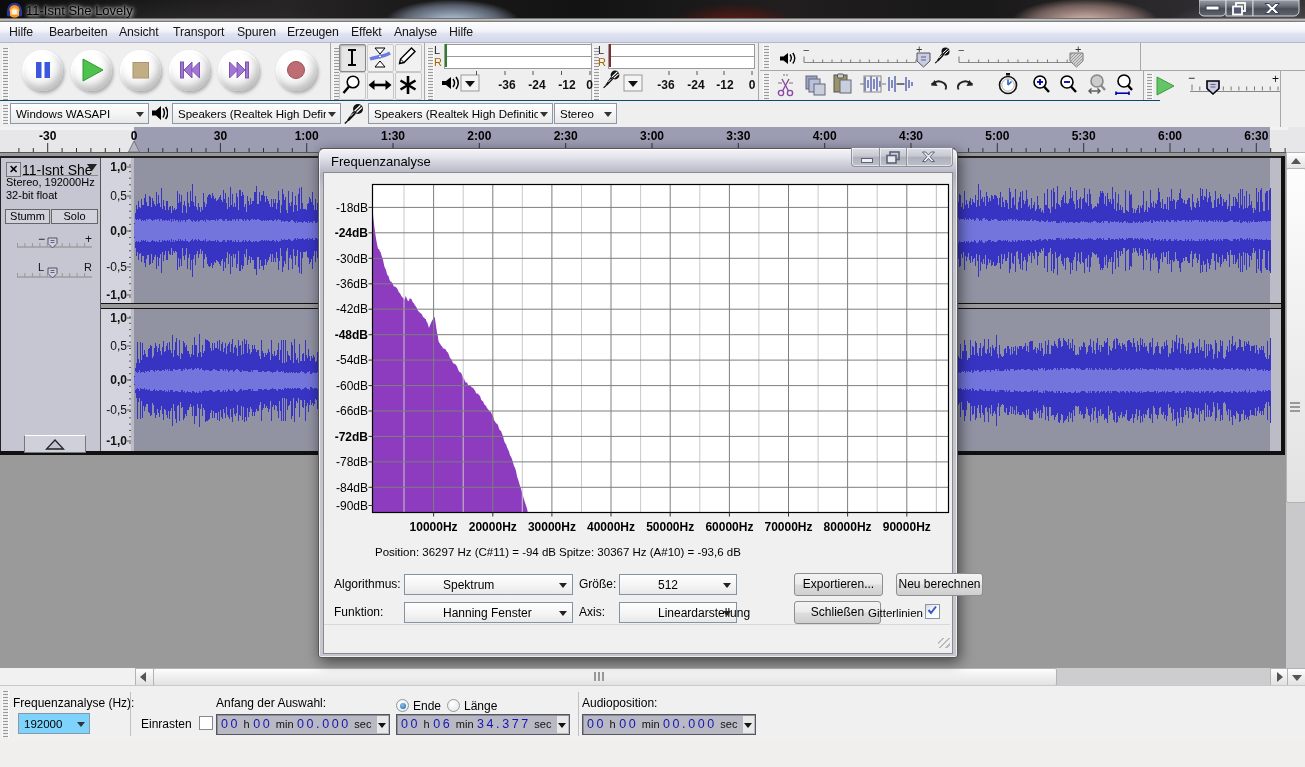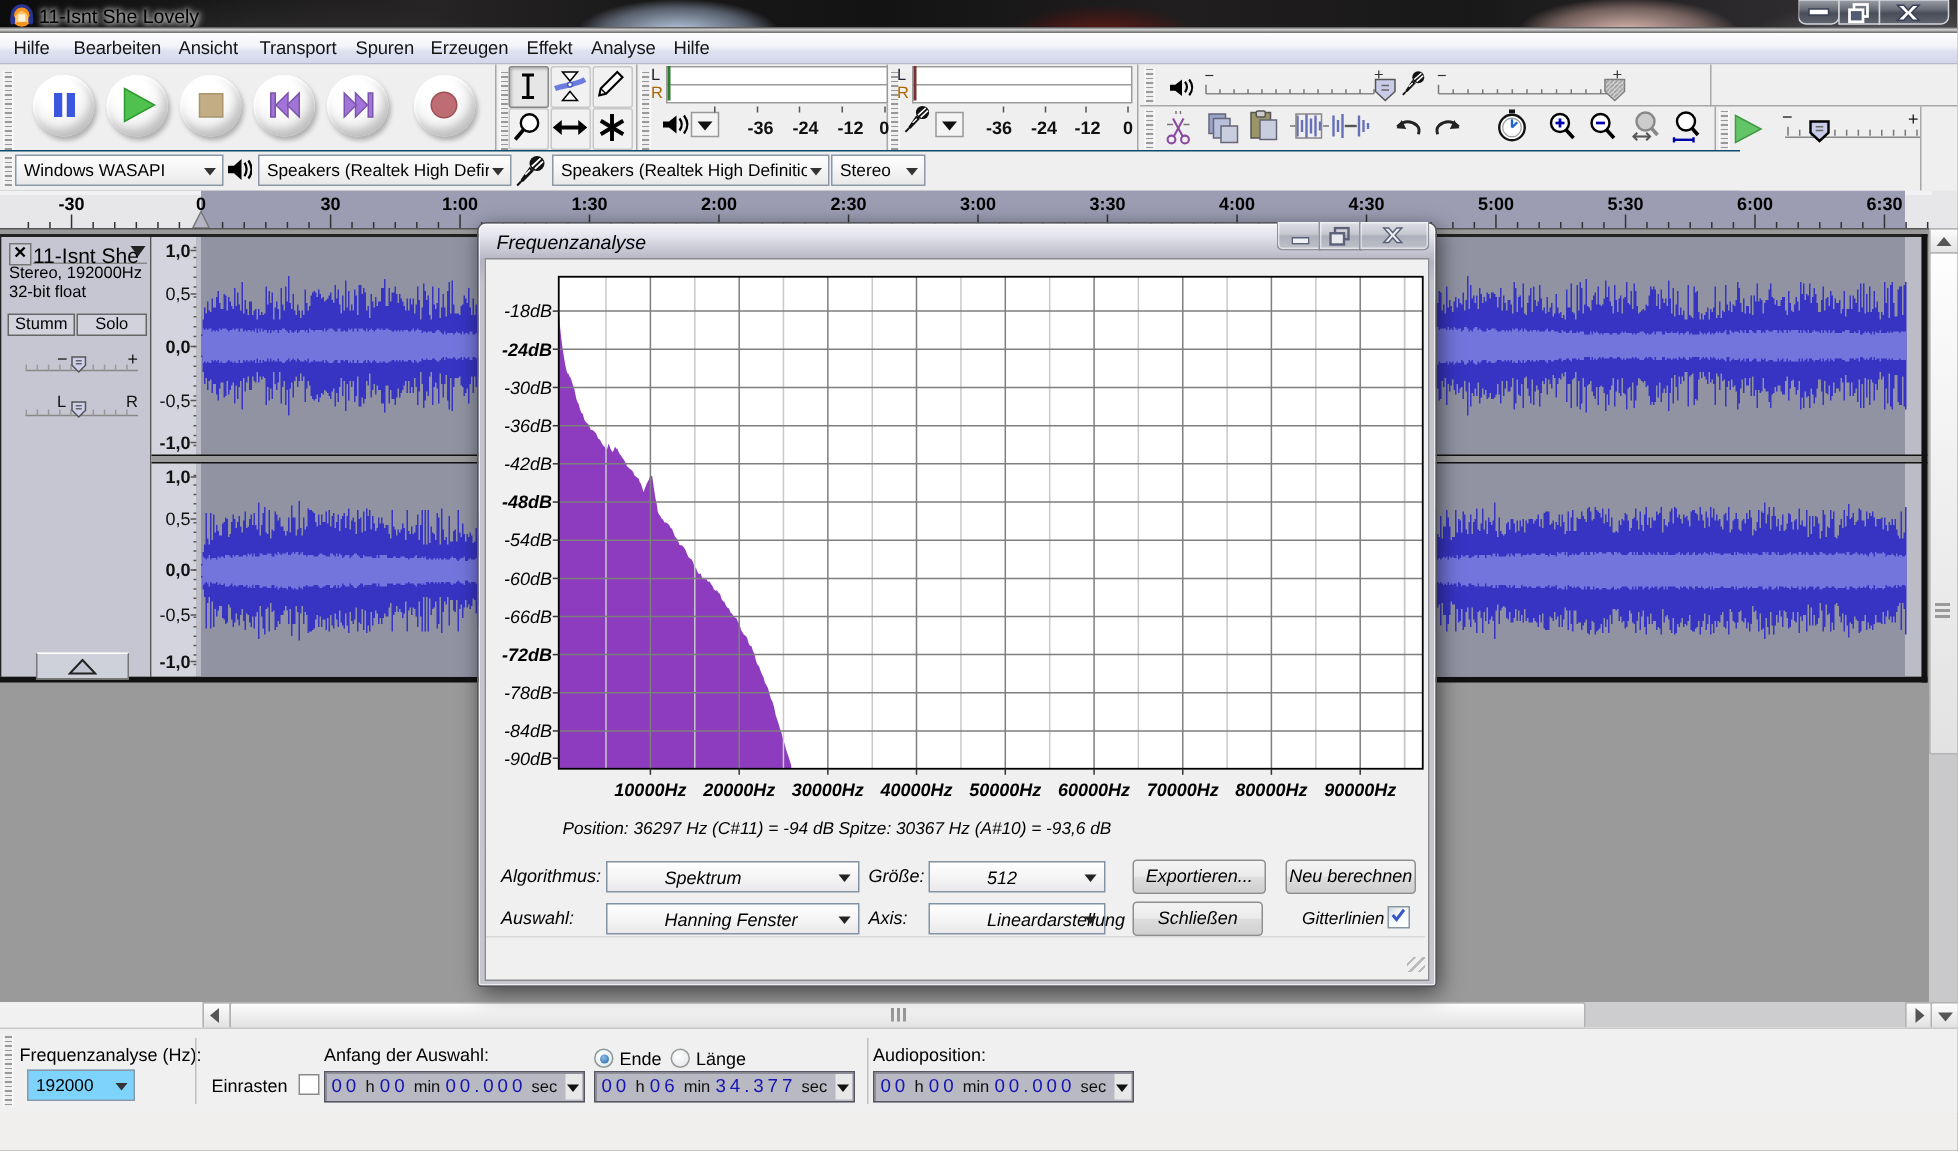--- a/index.html
+++ b/index.html
@@ -41,25 +41,25 @@
 .lab{position:absolute;color:#000;white-space:nowrap;}
 
 .tfield{background:#b9b9c4;border:1px solid #565660;box-shadow:inset 1px 1px 0 #8e8e98;font-size:12.5px;}
 .tfield .dig{color:#1515b4;letter-spacing:2.6px;}
 .tfield .un{color:#111;font-size:11px;letter-spacing:0;}
 .tfield .dd{position:absolute;right:1px;top:1px;bottom:1px;width:11px;background:#e8e8e8;}
 .tfield .dd:after{content:"";position:absolute;left:1px;top:7px;border:4px solid transparent;border-top:5px solid #111;}
 .sthumb{background:linear-gradient(#fdfdfd,#f0f0f0 45%,#e2e2e2);border:1px solid #b3b3b3;border-radius:2px;}
 
 .wbtn{background:linear-gradient(#dfe0e6,#c6c8d0 45%,#adafba 52%,#bfc1ca);border:1px solid #8f929b;border-top:none;box-shadow:inset 0 0 0 1px rgba(255,255,255,.55);}
-.wbtn2{background:linear-gradient(#f3f3f3,#ebebeb 48%,#dddddd 52%,#cfcfcf);border:1px solid #8e8e8e;border-radius:3px;font-size:12px;text-align:center;line-height:20px;color:#000;}
+.wbtn2{background:linear-gradient(#f3f3f3,#ebebeb 48%,#dddddd 52%,#cfcfcf);border:1px solid #8e8e8e;border-radius:3px;font-size:12px;text-align:center;line-height:20px;color:#000;margin-left:39px;}
 .dcombo{background:linear-gradient(#ffffff,#f4f4f4 55%,#e9e9ec);border:1px solid #8393a3;font-size:12px;}
 .dcombo .tx{position:absolute;left:6px;top:3px;white-space:nowrap;margin-left:32px;}
 .dcombo .ar{position:absolute;right:5px;top:50%;margin-top:-2px;width:0;height:0;border:4px solid transparent;border-top:5px solid #222;}
-#dlg{left:318px;top:148px;width:640px;height:510px;font-style:italic;}
+#dlg{left:318px;top:148px;width:640px;height:510px;}
 </style></head>
 <body>
 <div id="titlebar" class="abs">
   <svg class="abs" style="left:6px;top:2px" width="17" height="17" viewBox="0 0 17 17">
       <circle cx="8.5" cy="9" r="6.8" fill="#f7941e"></circle>
       <path d="M8.5 5.2 a7.5 7.5 0 0 1 5 8.6 l-2.2 -1.2 a5 5 0 0 0 -5.6 0 l-2.2 1.2 a7.5 7.5 0 0 1 5 -8.6" fill="#ffc36a"></path>
       <rect x="6.2" y="7.6" width="4.6" height="5" fill="#fdf2d8"></rect>
       <path d="M2.2 11.5 V8.2 a6.3 6.3 0 0 1 12.6 0 V11.5" fill="none" stroke="#283593" stroke-width="2.2"></path>
       <rect x="0.9" y="8.6" width="3.2" height="5.8" rx="1.5" fill="#283593"></rect>
       <rect x="12.9" y="8.6" width="3.2" height="5.8" rx="1.5" fill="#283593"></rect>
@@ -890,21 +890,21 @@
       <span class="ar"></span>
     </div>
   <div class="lab" style="left:261px;top:429px;font-size:12px">Größe:</div>
   <div class="abs dcombo" style="left:301px;top:426px;width:116px;height:19px">
       <span class="tx">512</span>
       <span class="ar"></span>
     </div>
   <div class="abs wbtn2" style="left:437px;top:425px;width:87px;height:21px">Exportieren...</div>
   <div class="abs wbtn2" style="left:539px;top:425px;width:85px;height:21px">Neu berechnen</div>
 
-  <div class="lab" style="left:16px;top:457px;font-size:12px">Auswahl:</div>
+  <div class="lab" style="left:16px;top:457px;font-size:12px">Funktion:</div>
   <div class="abs dcombo" style="left:86px;top:454px;width:167px;height:19px">
       <span class="tx">Hanning Fenster</span>
       <span class="ar"></span>
     </div>
   <div class="lab" style="left:261px;top:457px;font-size:12px">Axis:</div>
   <div class="abs dcombo" style="left:301px;top:454px;width:116px;height:19px">
       <span class="tx">Lineardarstellung</span>
       <span class="ar"></span>
     </div>
   <div class="abs wbtn2" style="left:437px;top:453px;width:85px;height:21px">Schließen</div>

